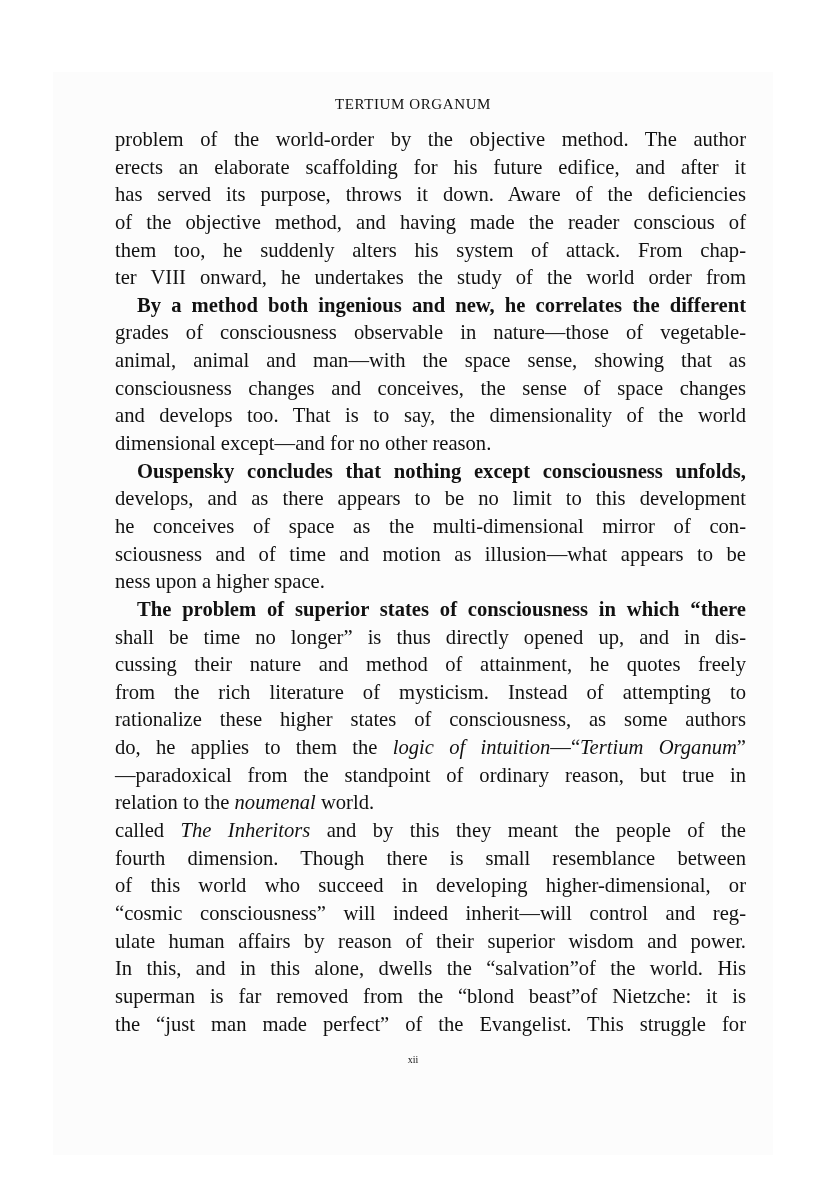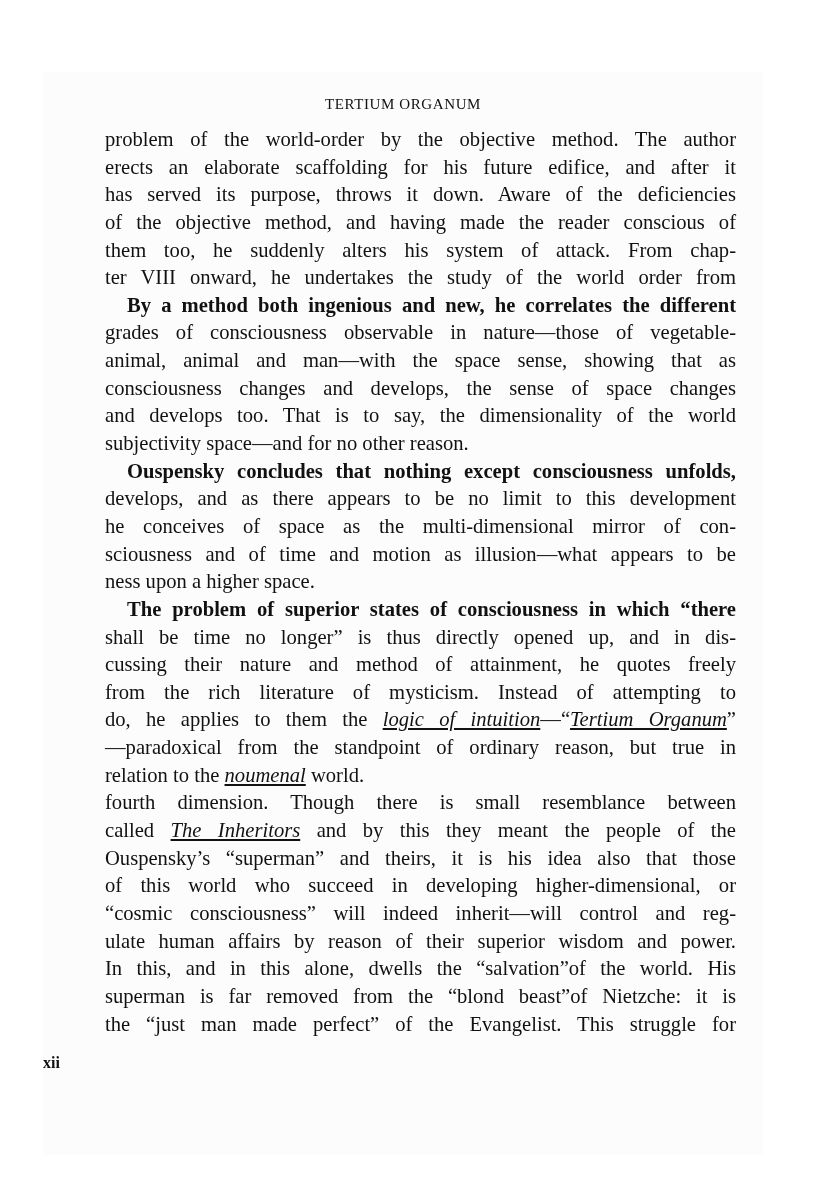--- a/index.html
+++ b/index.html
@@ -8,21 +8,21 @@
     background: #ffffff;
   }
   body {
     width: 840px;
     height: 1191px;
     position: relative;
     overflow: hidden;
   }
   .page {
     position: absolute;
-    left: 43px;
+    left: 53px;
     top: 72px;
     width: 720px;
     height: 1083px;
     background: #fcfcfc;
   }
   .running-head {
     position: absolute;
     left: 0;
     top: 24px;
     width: 720px;
@@ -54,66 +54,66 @@
   }
   .line.indent {
     padding-left: 22px;
     font-weight: bold;
   }
   .folio {
     position: absolute;
     left: 0;
     top: 982px;
     width: 720px;
-    text-align: left;
+    text-align: center;
     font-family: "Liberation Serif", serif;
-    font-size: 16px;
-    font-weight: bold;
+    font-size: 10px;
+    font-weight: normal;
     color: #111;
   }
-  i { font-style: italic; text-decoration: underline; }
+  i { font-style: italic; }
 </style>
 </head>
 <body>
 
 <div class="page">
   <div class="running-head">TERTIUM ORGANUM</div>
 
   <div class="body-text">
     <span class="line">problem of the world-order by the objective method.  The author</span>
     <span class="line">erects an elaborate scaffolding for his future edifice, and after it</span>
     <span class="line">has served its purpose, throws it down.  Aware of the deficiencies</span>
     <span class="line">of the objective method, and having made the reader conscious of</span>
     <span class="line">them too, he suddenly alters his system of attack.  From chap-</span>
     <span class="line">ter VIII onward, he undertakes the study of the world order from</span>
 
     <span class="line indent">By a method both ingenious and new, he correlates the different</span>
     <span class="line">grades of consciousness observable in nature—those of vegetable-</span>
     <span class="line">animal, animal and man—with the space sense, showing that as</span>
-    <span class="line">consciousness changes and develops, the sense of space changes</span>
+    <span class="line">consciousness changes and conceives, the sense of space changes</span>
     <span class="line">and develops too.  That is to say, the dimensionality of the world</span>
-    <span class="line last">subjectivity space—and for no other reason.</span>
+    <span class="line last">dimensional except—and for no other reason.</span>
 
     <span class="line indent">Ouspensky concludes that nothing except consciousness unfolds,</span>
     <span class="line">develops, and as there appears to be no limit to this development</span>
     <span class="line">he conceives of space as the multi-dimensional mirror of con-</span>
     <span class="line">sciousness and of time and motion as illusion—what appears to be</span>
     <span class="line last">ness upon a higher space.</span>
 
     <span class="line indent">The problem of superior states of consciousness in which “there</span>
     <span class="line">shall be time no longer” is thus directly opened up, and in dis-</span>
     <span class="line">cussing their nature and method of attainment, he quotes freely</span>
     <span class="line">from the rich literature of mysticism.  Instead of attempting to</span>
+    <span class="line">rationalize these higher states of consciousness, as some authors</span>
     <span class="line"><span>do, he applies to them the </span><i>logic of intuition</i><span>—“</span><i>Tertium Organum</i><span>”</span></span>
     <span class="line">—paradoxical from the standpoint of ordinary reason, but true in</span>
     <span class="line last"><span>relation to the </span><i>noumenal</i><span> world.</span></span>
 
+    <span class="line"><span>called </span><i>The Inheritors</i><span> and by this they meant the people of the</span></span>
     <span class="line">fourth dimension.  Though there is small resemblance between</span>
-    <span class="line"><span>called </span><i>The Inheritors</i><span> and by this they meant the people of the</span></span>
-    <span class="line">Ouspensky’s “superman” and theirs, it is his idea also that those</span>
     <span class="line">of this world who succeed in developing higher-dimensional, or</span>
     <span class="line">“cosmic consciousness” will indeed inherit—will control and reg-</span>
     <span class="line">ulate human affairs by reason of their superior wisdom and power.</span>
     <span class="line">In this, and in this alone, dwells the “salvation”of the world.  His</span>
     <span class="line">superman is far removed from the “blond beast”of Nietzche: it is</span>
     <span class="line">the “just man made perfect” of the Evangelist.  This struggle for</span>
 
   </div>
 
   <div class="folio">xii</div>

